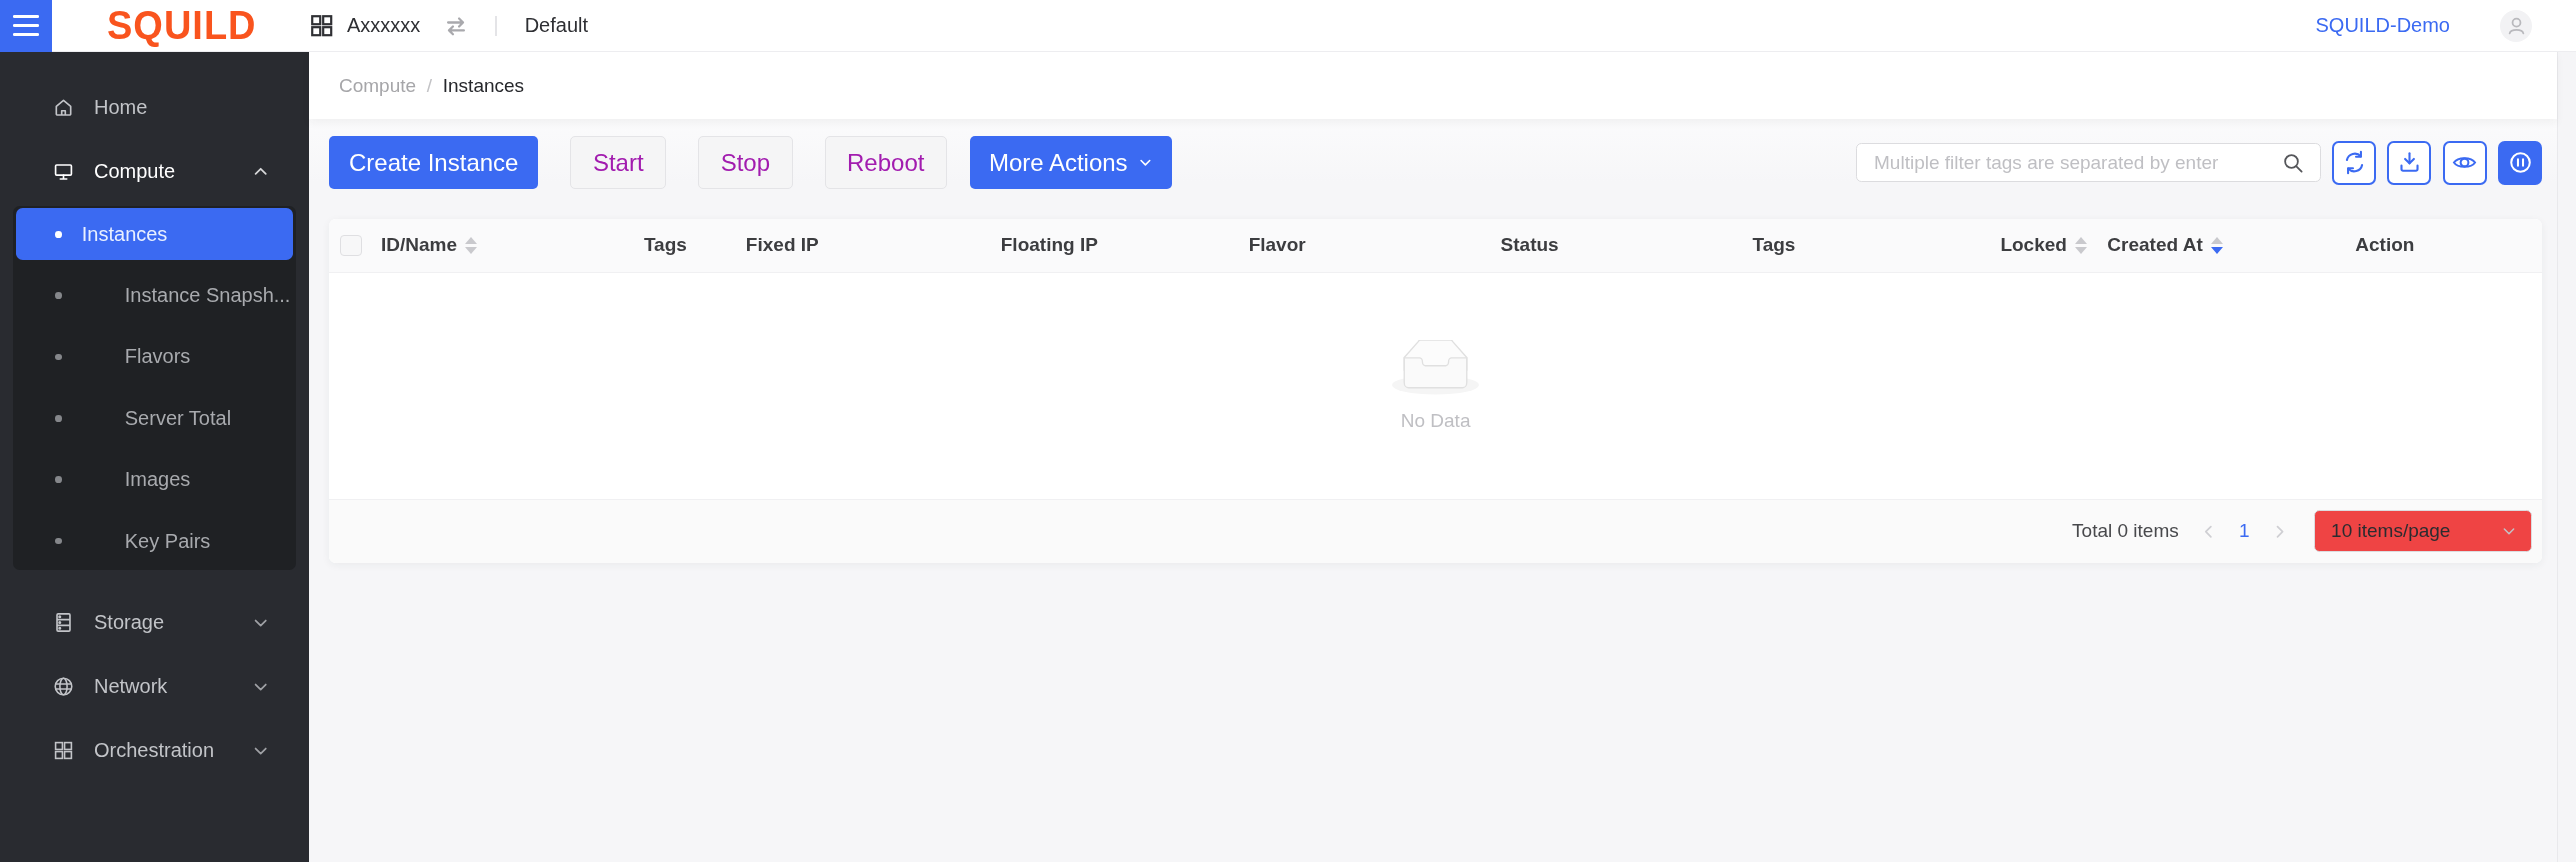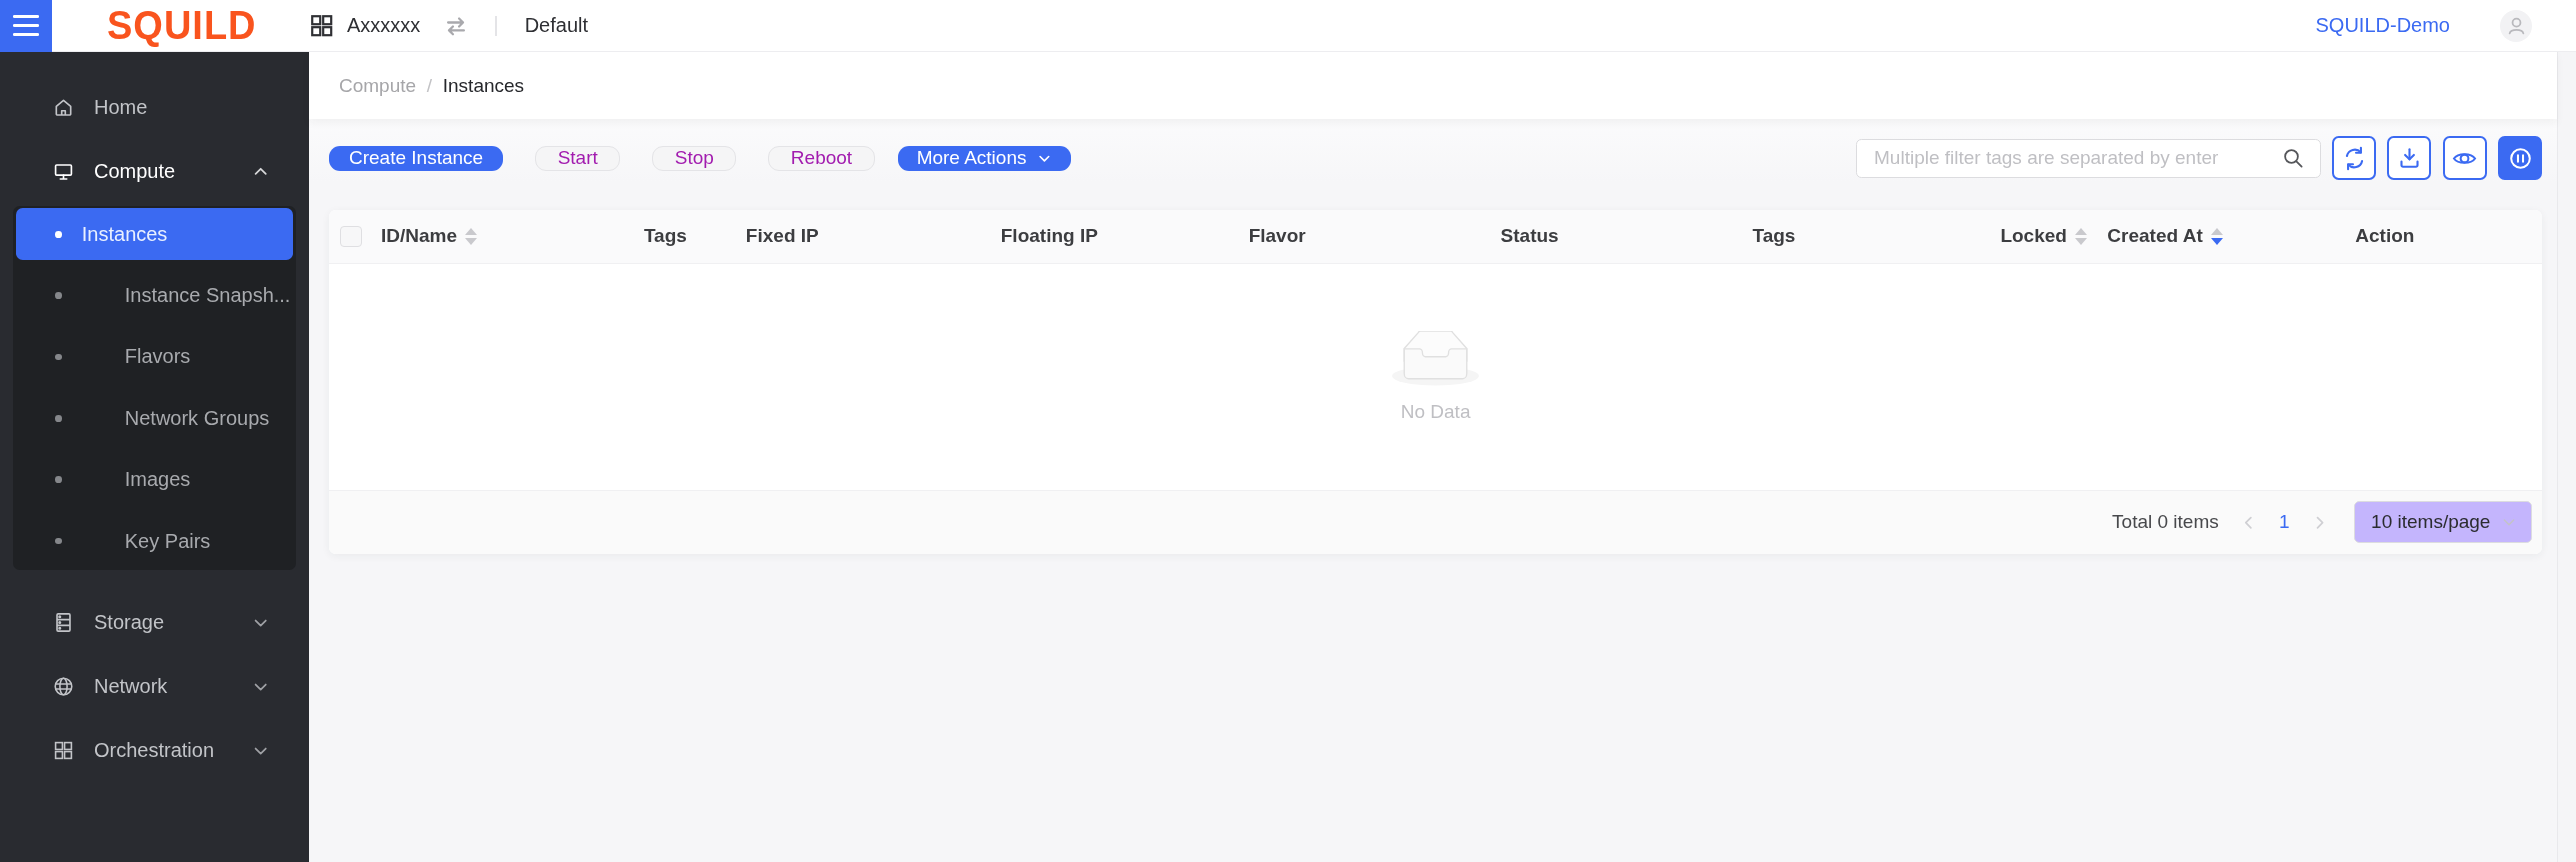--- a/index.html
+++ b/index.html
@@ -41,21 +41,21 @@
   
   .main { flex:1; min-width:0; display:flex; flex-direction:column; }
   .breadcrumb-bar { height:67px; background:#fff; display:flex; align-items:center; padding-left:30px; font-size:19px; box-shadow:0 4px 8px rgba(31,34,41,0.05); position:relative; z-index:2; }
   .bc-parent { color:#a6a6a9; cursor:pointer; }
   .bc-sep { color:#c2c2c5; margin:0 10.7px; }
   .bc-current { color:#26272b; }
   .content { flex:1; background:linear-gradient(180deg,#fbfbfc 0,#f6f6f8 64px); padding:17.4px 14.8px 0 20px; }
 
   
   .toolbar { display:flex; align-items:center; }
-  .btn { height:25px; border-radius:11px; font-size:19px; font-family:inherit; display:inline-flex; align-items:center; cursor:pointer; }
+  .btn { height:53px; border-radius:5px; font-size:24px; font-family:inherit; display:inline-flex; align-items:center; cursor:pointer; }
   .btn-primary { background:#3B6AF2; border:none; color:#fff; padding:0 20px; }
   .btn-disabled { background:#f5f5f6; border:1.3px solid #e4e4e7; color:#a21caf; padding:0 21.5px; margin-left:32px; cursor:not-allowed; }
   .btn-more { margin-left:23px; padding:0 19px; gap:10.7px; }
   .search-box { margin-left:auto; width:465px; height:39px; background:#fff; border:1.3px solid #dcdcdf; border-radius:5.4px; display:flex; align-items:center; padding:0 14.8px 0 17.4px; }
   .search-box input { flex:1; border:none; outline:none; font-size:19px; font-family:inherit; color:#2e2f33; background:transparent; }
   .search-box input::placeholder { color:#bfbfc3; }
   .icon-btn { width:44px; height:44px; border:2px solid #3B6AF2; border-radius:6.7px; background:#fff; margin-left:11.4px; display:flex; align-items:center; justify-content:center; cursor:pointer; flex-shrink:0; }
   .icon-btn.filled { background:#3B6AF2; }
 
   
@@ -69,21 +69,21 @@
   .sorter { display:flex; flex-direction:column; margin-left:8px; }
   .caret { width:0; height:0; border-left:6px solid transparent; border-right:6px solid transparent; }
   .caret.up { border-bottom:7.4px solid #c9c9cd; }
   .caret.down { border-top:7.4px solid #c9c9cd; margin-top:3.4px; }
   .caret.down.active { border-top-color:#3B6AF2; }
   .tbody-empty { height:227px; display:flex; flex-direction:column; align-items:center; justify-content:center; border-bottom:1.3px solid #f0f0f2; }
   .no-data-text { margin-top:13.4px; font-size:19px; color:#bfbfc3; }
   .tfoot { height:63px; background:#fafafa; border-radius:0 0 6.7px 6.7px; display:flex; align-items:center; justify-content:flex-end; padding-right:10.7px; font-size:19px; color:#48494c; }
   .pager-arrow { background:none; border:none; margin-left:21.5px; cursor:not-allowed; }
   .page-num { color:#3B6AF2; margin-left:21.5px; cursor:pointer; }
-  .size-select { height:42px; background:#c4b5fd; border:1.3px solid #dcdcdf; border-radius:5.4px; display:flex; align-items:center; padding:0 13.4px 0 16px; margin-left:25.5px; color:#2b2c30; cursor:pointer; }
+  .size-select { height:42px; background:#ef4444; border:1.3px solid #dcdcdf; border-radius:5.4px; display:flex; align-items:center; padding:0 13.4px 0 16px; margin-left:25.5px; color:#2b2c30; cursor:pointer;gap:40px; }
   .size-select svg { margin-left:10.7px; }
 
   .scroll-track { width:19px; flex-shrink:0; background:#f5f5f7; border-left:0.7px solid #e9e9ec; }
 </style>
 </head>
 <body>
 
 <header class="topbar">
   <button class="burger">
     <span></span>
@@ -163,21 +163,21 @@
       <div class="sub-item">
         <span class="dot"></span>
         <span>Instance Snapsh...</span>
       </div>
       <div class="sub-item">
         <span class="dot"></span>
         <span>Flavors</span>
       </div>
       <div class="sub-item">
         <span class="dot"></span>
-        <span>Network Groups</span>
+        <span>Server Total</span>
       </div>
       <div class="sub-item">
         <span class="dot"></span>
         <span>Images</span>
       </div>
       <div class="sub-item">
         <span class="dot"></span>
         <span>Key Pairs</span>
       </div>
     </div>

